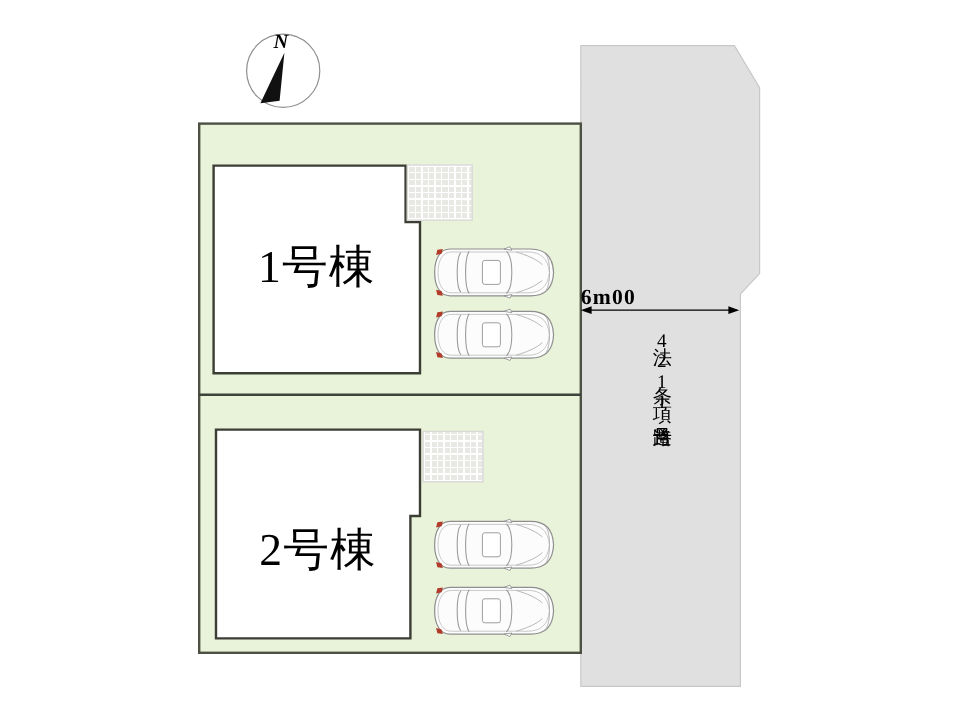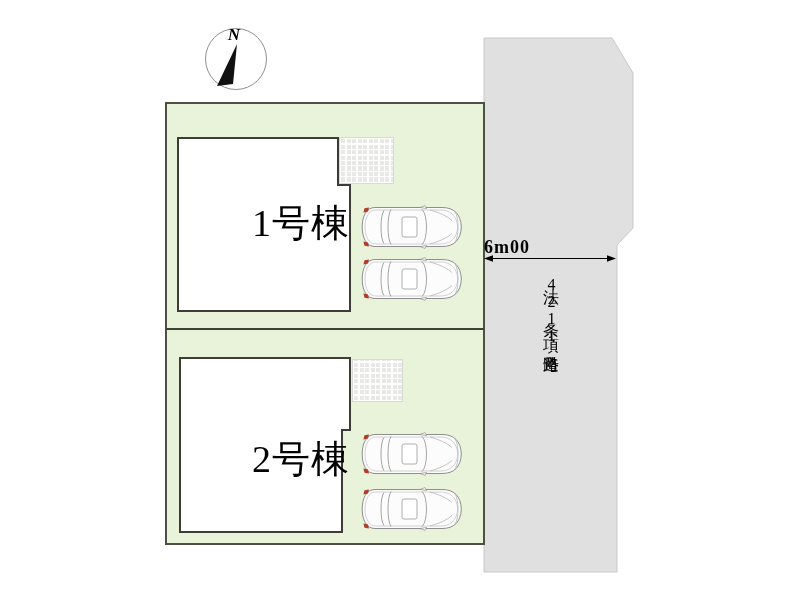--- a/index.html
+++ b/index.html
@@ -3,21 +3,21 @@
 <meta charset="utf-8">
 <style>
   html,body{margin:0;padding:0;background:#ffffff;}
   #canvas{
     position:relative;width:800px;height:600px;background:#ffffff;overflow:hidden;
     font-family:"Liberation Serif","DejaVu Serif",serif;color:#000;
   }
   #plan-svg{position:absolute;left:0;top:0;width:800px;height:600px;}
   .abs{position:absolute;}
   .building-label{
-    font-size:38px;line-height:1;text-align:right;letter-spacing:1px;
+    font-size:38px;line-height:1;text-align:center;letter-spacing:1px;
     font-family:"Liberation Serif","DejaVu Serif",serif;color:#000;
   }
   #label-lot1{left:178px;top:204px;width:172px;}
   #label-lot2{left:180px;top:440px;width:170px;}
   .terrace{
     background-color:#e8e8e5;
     background-image:
       repeating-linear-gradient(0deg,#ffffff 0 1.2px,rgba(0,0,0,0) 1.2px 5.5px),
       repeating-linear-gradient(90deg,#ffffff 0 1.2px,rgba(0,0,0,0) 1.2px 5.5px);
     border:1px solid #d8d8d4;box-sizing:border-box;

